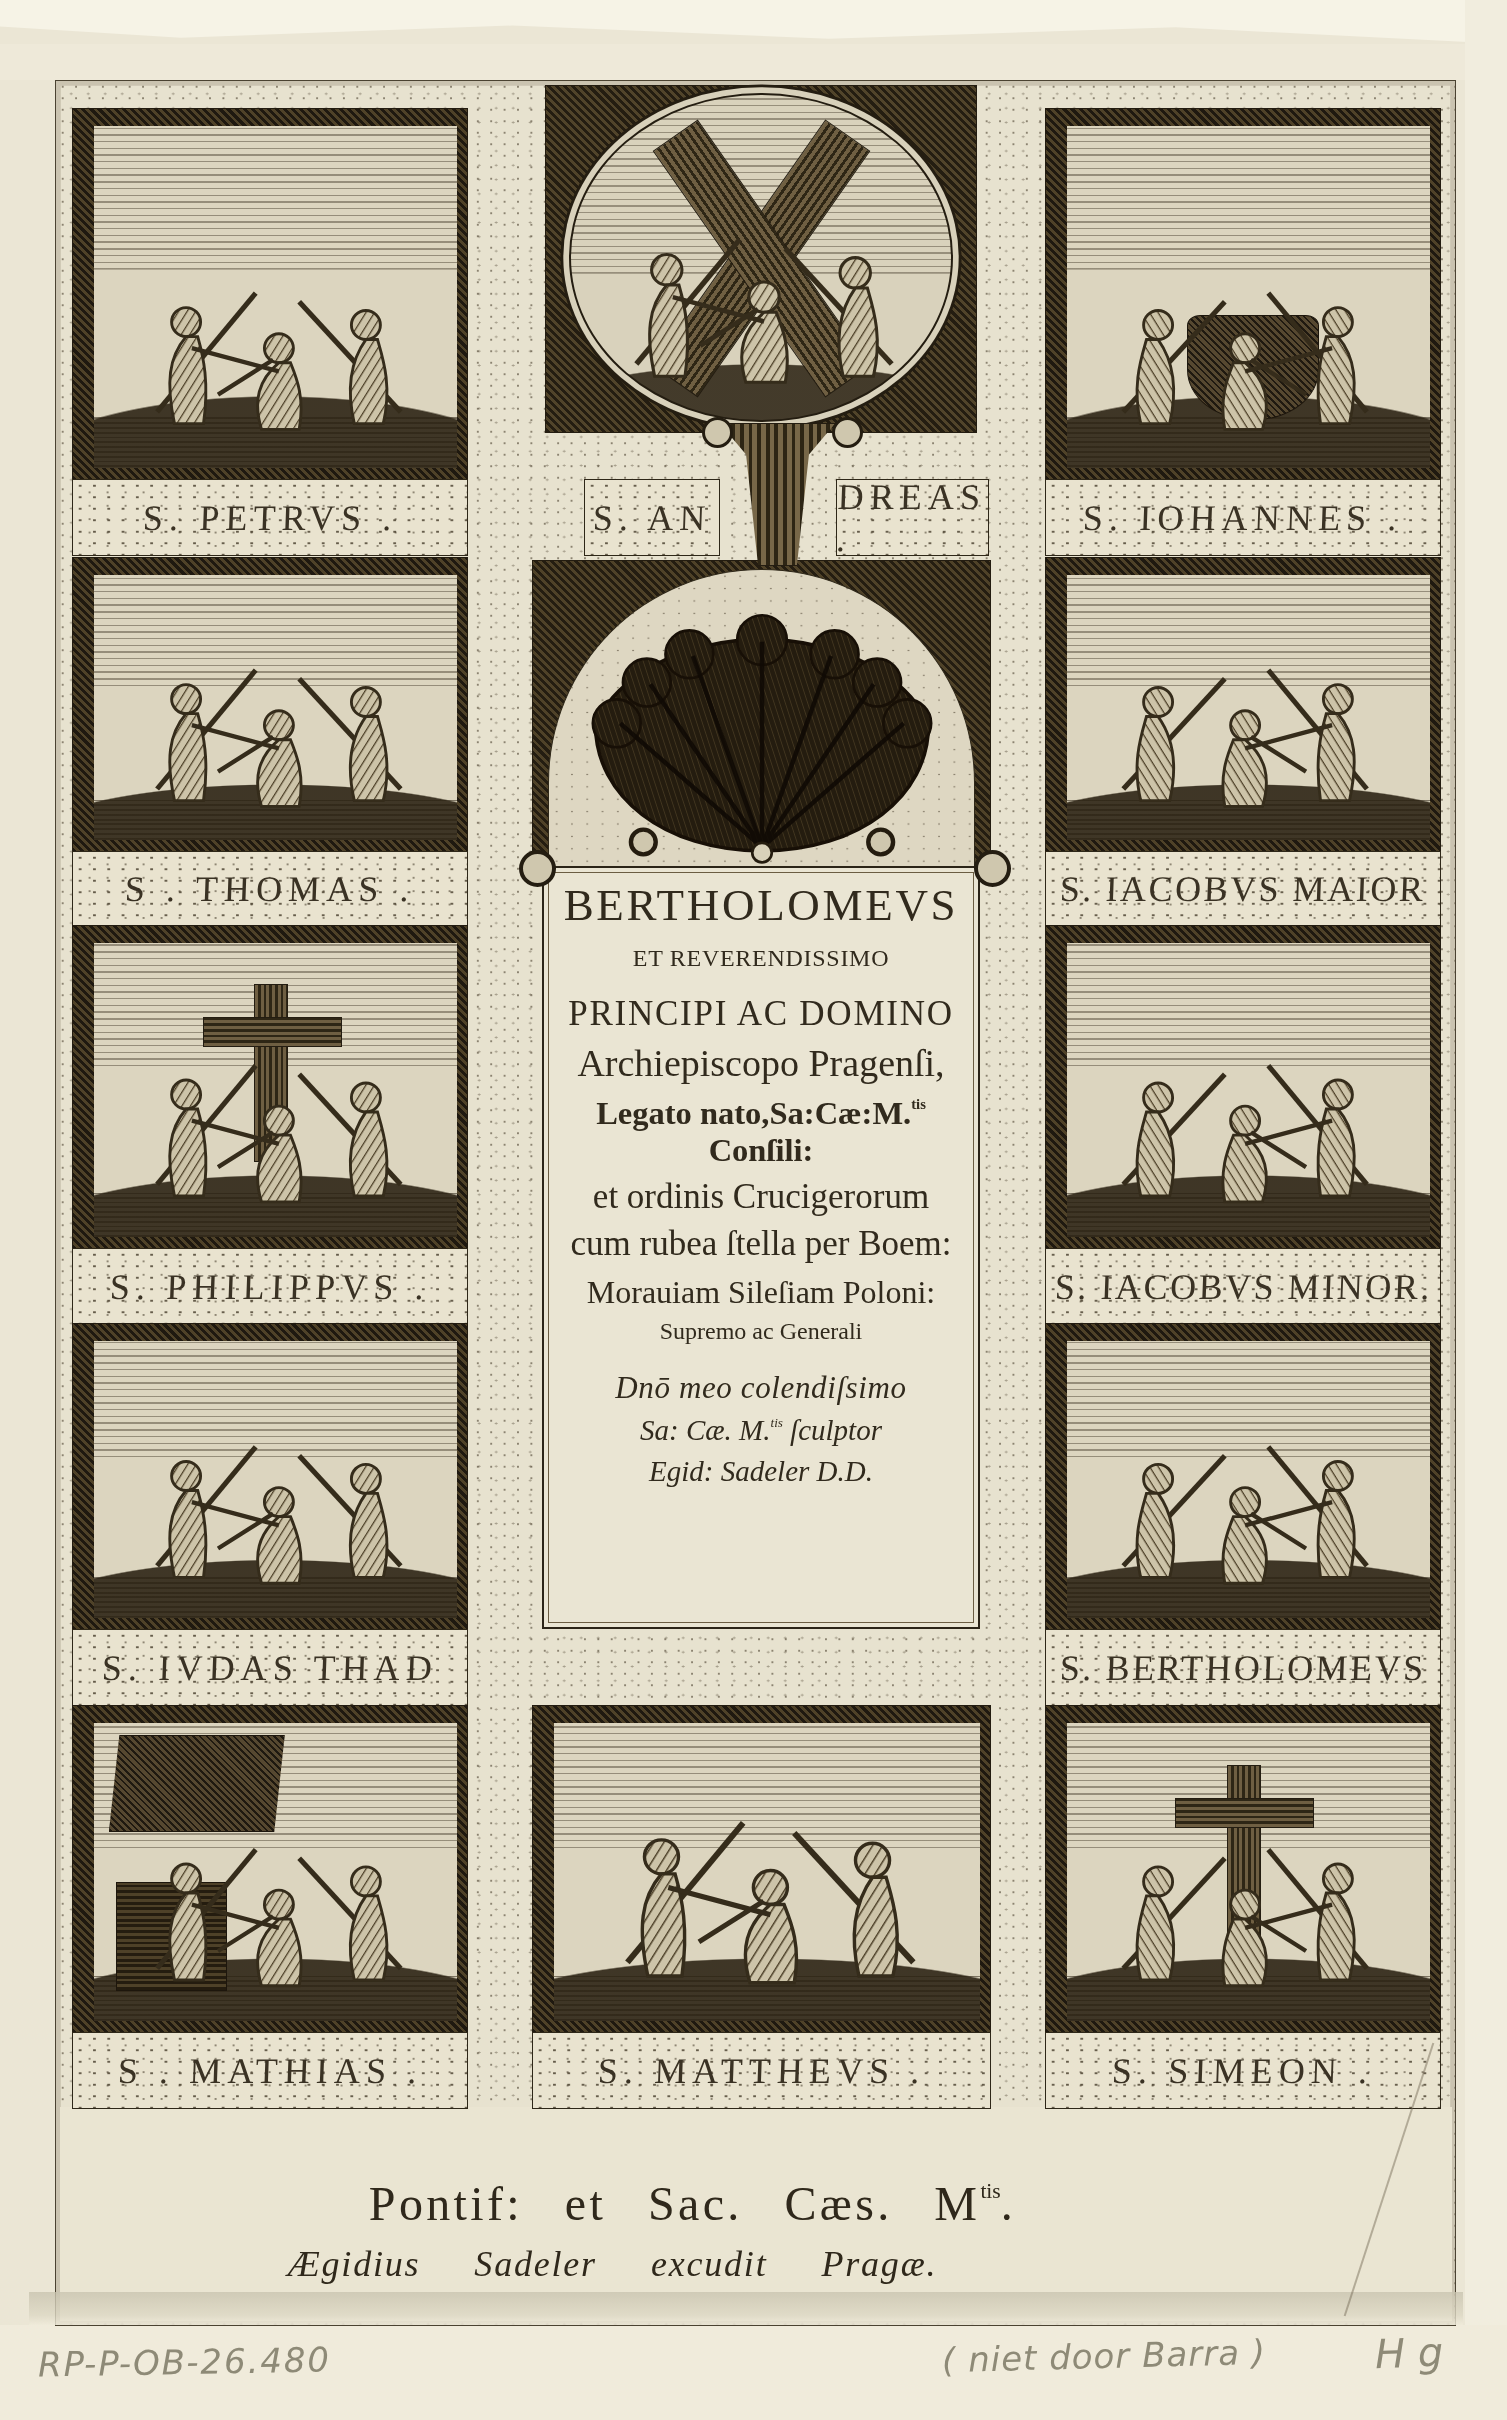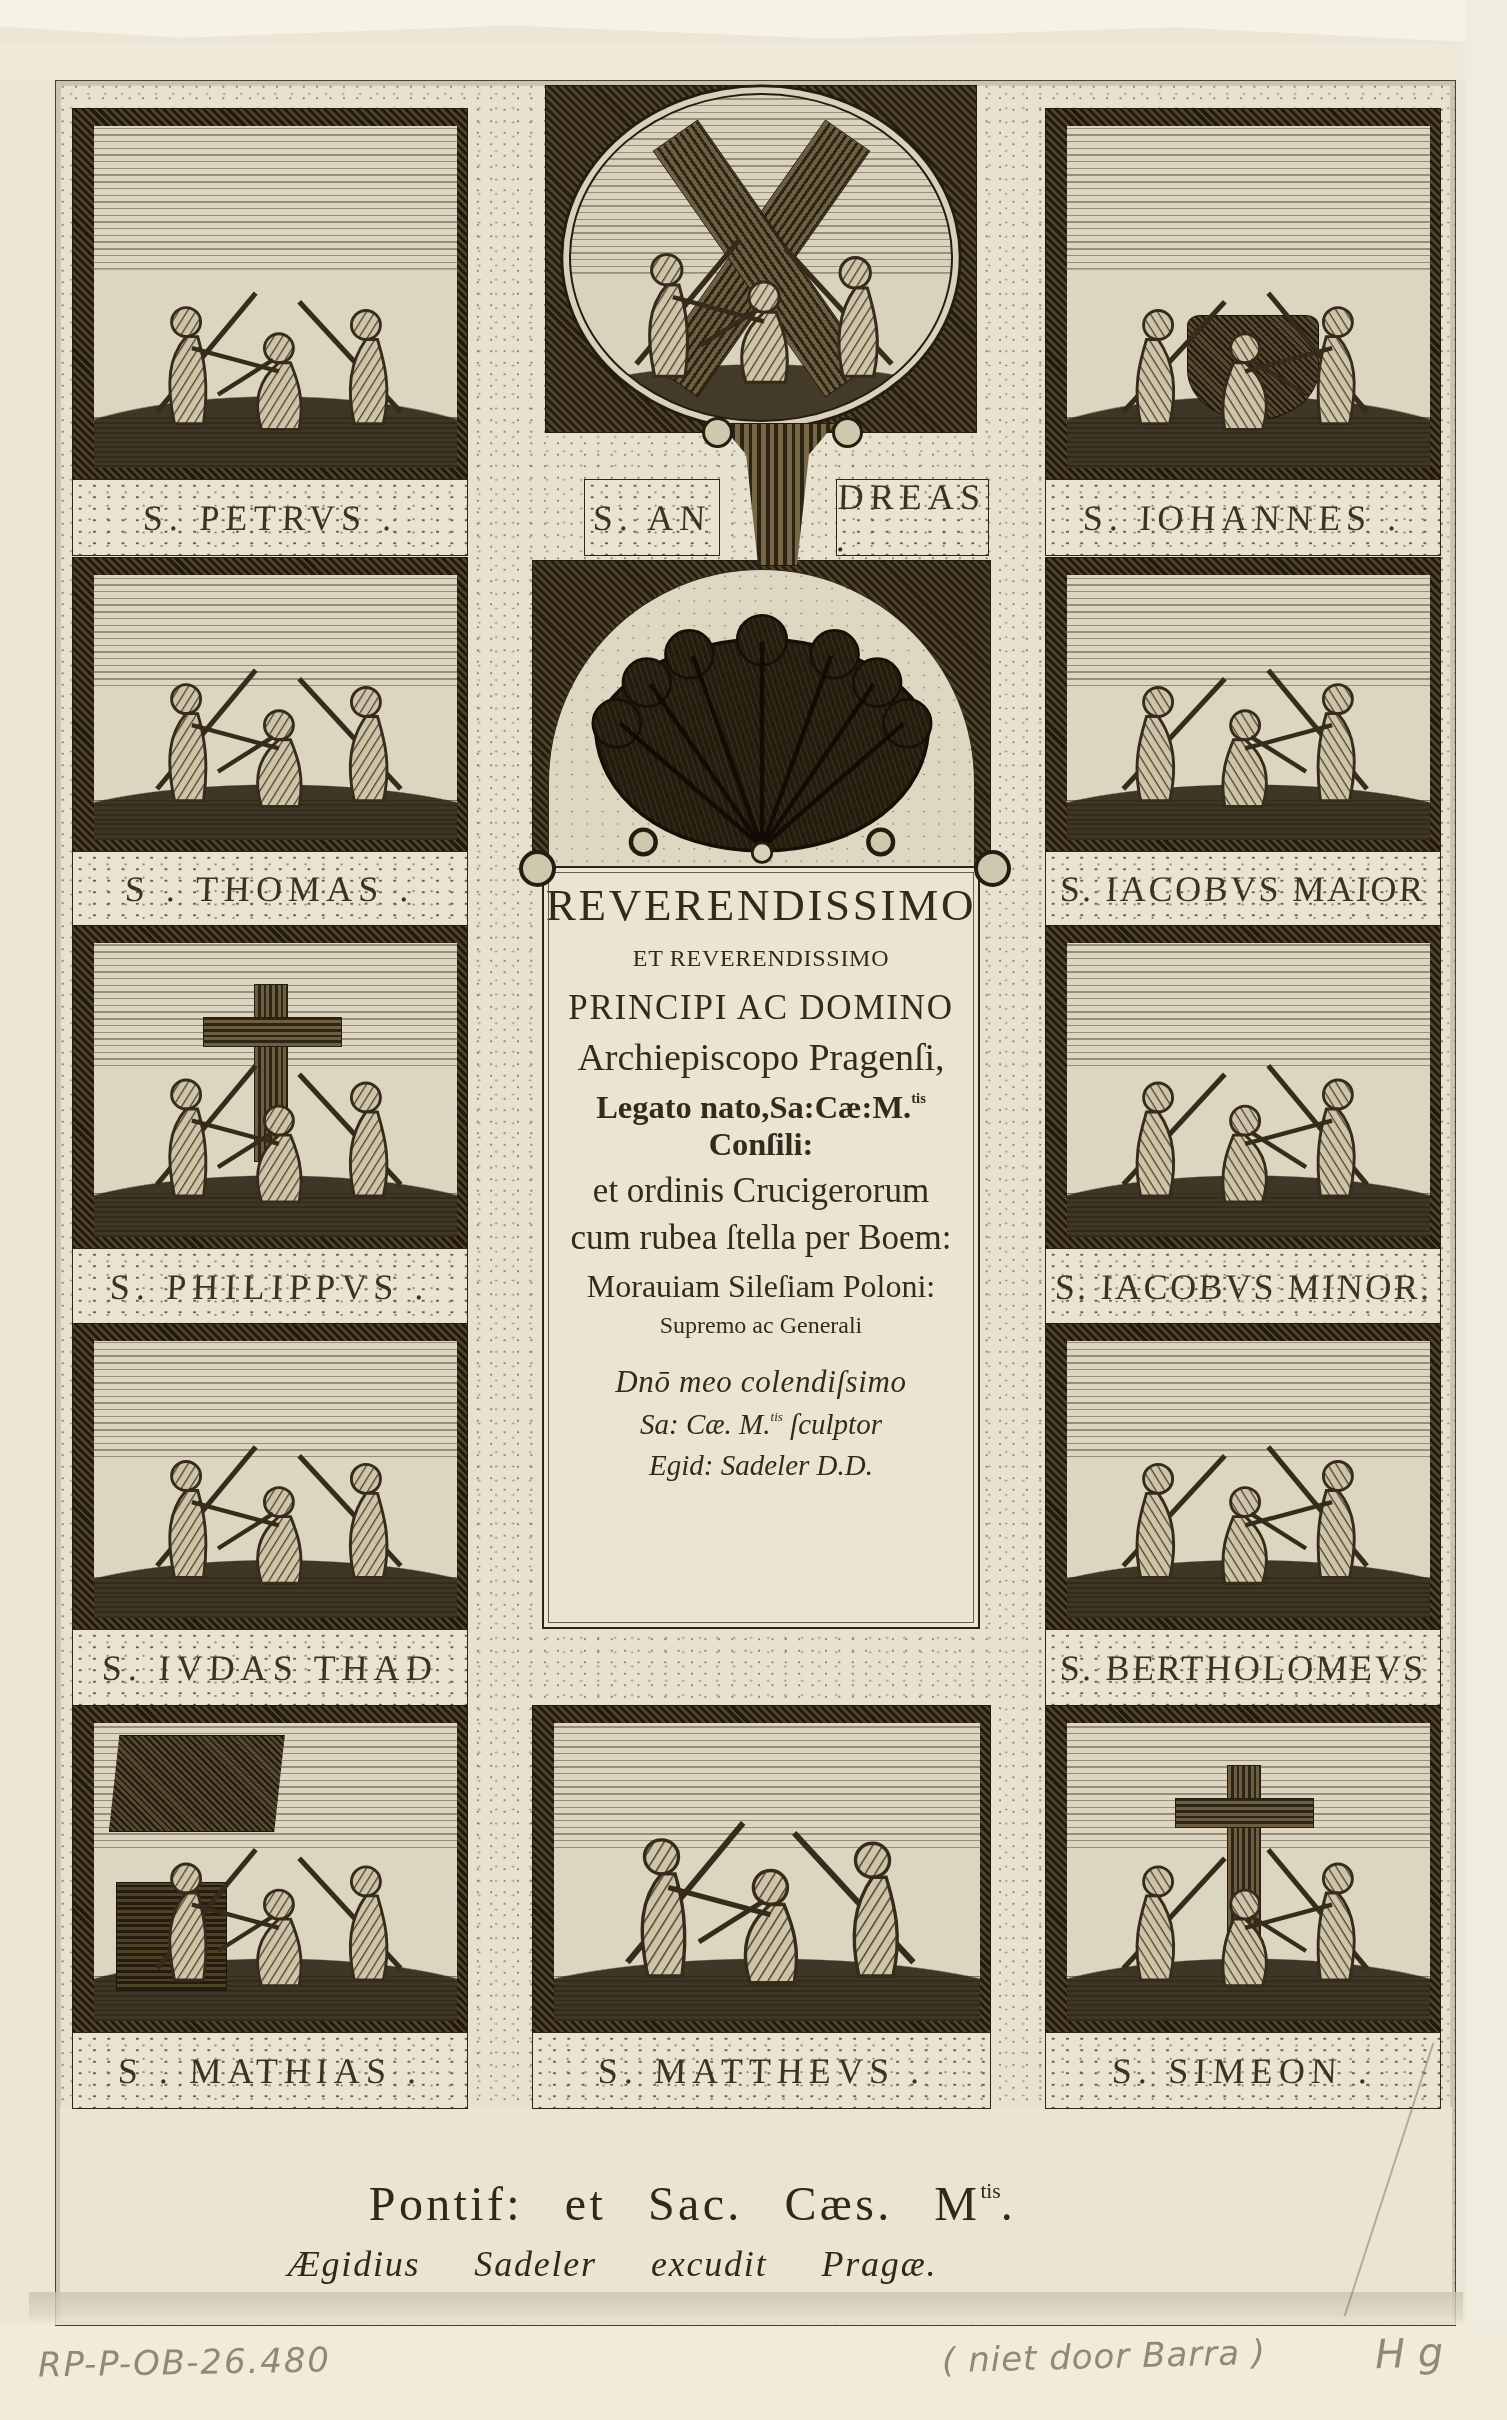--- a/index.html
+++ b/index.html
@@ -80,21 +80,21 @@
       radial-gradient(rgba(55,45,28,.5) 1px, transparent 1.3px) 0 0/15.3px 12.4px,#ded7c2;}
   .shellsvg{position:absolute;left:50%;bottom:-3.8px;transform:translateX(-50%);width:96%;height:96%;}
   .volute{position:absolute;width:29px;height:29px;border-radius:50%;border:4.8px solid #241d11;
     background:#cfc7ae;z-index:6;}
   
   .cartouche{position:absolute;left:486px;top:785px;width:438px;height:763px;z-index:4;
     background:#eae5d3;border:2.9px solid #2b2417;outline:1px solid #6b5d42;outline-offset:-7.6px;
     text-align:center;box-sizing:border-box;padding-top:7.6px;}
   .c1{font-size:45px;letter-spacing:.06em;margin-top:3.8px;}
   .c2{font-size:24px;letter-spacing:.03em;margin-top:13.4px;}
-  .c3{font-size:35px;letter-spacing:.05em;margin-top:16px;}
+  .c3{font-size:35px;letter-spacing:.05em;margin-top:22px;}
   .c4{font-size:38px;margin-top:7.6px;}
   .c5{font-size:38px;margin-top:7.6px;}
   .c6{font-size:32.5px;margin-top:9.6px;font-weight:bold;}
   .c7{font-size:35px;margin-top:7.6px;}
   .c8{font-size:35px;margin-top:7.6px;}
   .c9{font-size:32px;margin-top:9.6px;}
   .c10{font-size:24px;margin-top:7.6px;}
   .c11{font-size:32px;margin-top:7.6px;}
   .s1{font-size:31px;font-style:italic;margin-top:25px;letter-spacing:.02em;}
   .s2{font-size:29px;font-style:italic;margin-top:7.6px;}
@@ -243,21 +243,21 @@
       <span class="lbl">S . THOMAS .</span>
     </div>
   <div class="label tight" style="left:989px;top:770px;width:394px;height:74px">
       <span class="lbl">S. IACOBVS MAIOR</span>
     </div>
 
   <div class="volute" style="left:463px;top:769px"></div>
   <div class="volute" style="left:918px;top:769px"></div>
 
   <div class="cartouche">
-    <div class="c1">REVERENDISSIMO</div>
+    <div class="c1">BERTHOLOMEVS</div>
     <div class="c2">ET REVERENDISSIMO</div>
     <div class="c3">PRINCIPI AC DOMINO</div>
     <div class="c5">Archiepiscopo Pragenſi,</div>
     <div class="c6"><span>Legato nato,Sa:Cæ:M.</span><sup>tis</sup><span> Conſili:</span></div>
     <div class="c7">et ordinis Crucigerorum</div>
     <div class="c8">cum rubea ſtella per Boem:</div>
     <div class="c9">Morauiam Sileſiam Poloni:</div>
     <div class="c10">Supremo ac Generali</div>
     <div class="s1">Dnō meo colendiſsimo</div>
     <div class="s2"><span>Sa: Cæ. M.</span><sup>tis</sup><span> ſculptor</span></div>

